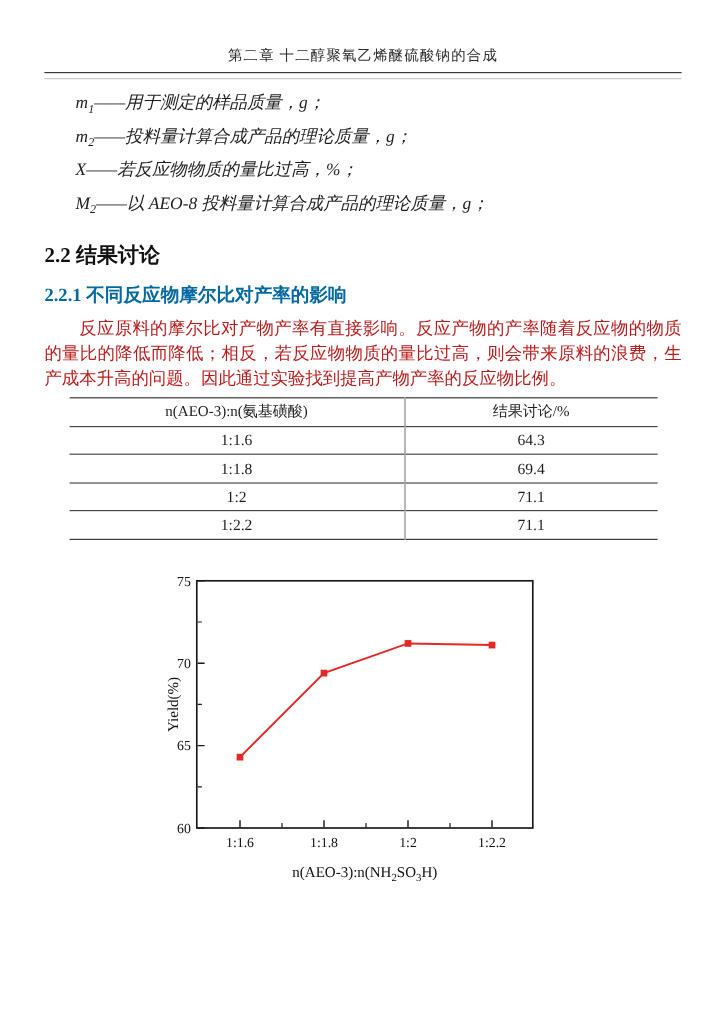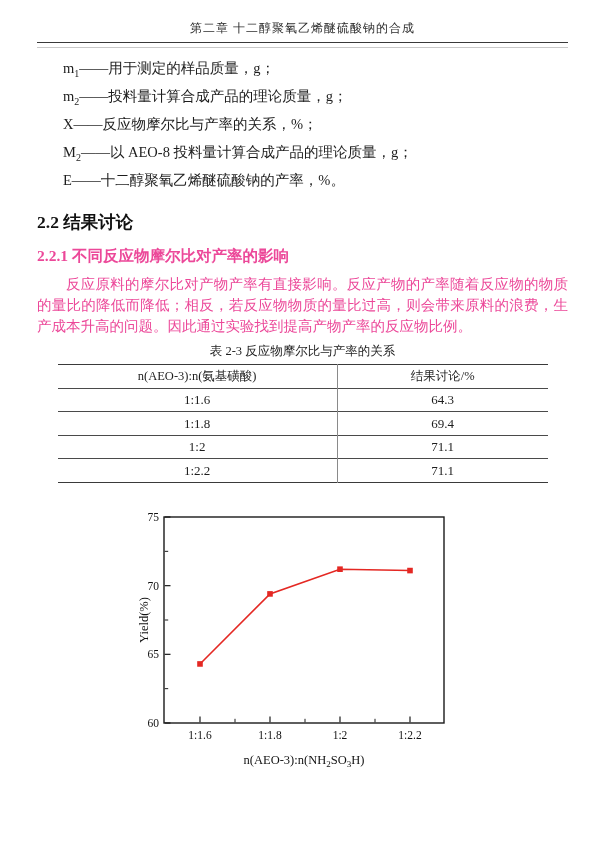--- a/index.html
+++ b/index.html
@@ -4,32 +4,32 @@
 <style>
   html,body{margin:0;padding:0;}
   body{
     width:605px;height:863px;overflow:hidden;background:#ffffff;
     font-family:"Liberation Serif","DejaVu Serif",serif;color:#222;
     position:relative;
   }
   .page{padding:0 37px;box-sizing:border-box;}
   .page-header{
     text-align:center;font-size:12px;color:#2c2c2c;
-    padding-top:20px;letter-spacing:1px;
+    padding-top:38px;letter-spacing:1px;
   }
   .rule-dark{border:none;border-top:1.6px solid #3a3a3a;margin:5px 0 0 0;}
   .rule-light{border:none;border-top:1px solid #c8c8c8;margin:3.5px 0 0 0;}
 
-  .def-list{margin-top:9px;padding-left:26px;font-size:14.5px;line-height:22.3px;color:#1d1d1d;}
+  .def-list{margin-top:9px;padding-left:26px;font-size:14.5px;line-height:22.3px;color:#1d1d1d;font-style:italic;}
   .def-item sub{font-size:10px;}
 
   .h-22{font-size:17.5px;font-weight:bold;margin:13px 0 12px 0;color:#111;}
-  .h-221{font-size:15.5px;font-weight:bold;margin:8px 0 0 0;color:#ec4899;}
+  .h-221{font-size:15.5px;font-weight:bold;margin:8px 0 0 0;color:#0369a1;}
 
-  .para{margin:7px 0 0 0;font-size:14.5px;line-height:21px;text-align:justify;text-indent:2em;color:#ec4899;}
+  .para{margin:7px 0 0 0;font-size:14.5px;line-height:21px;text-align:justify;text-indent:2em;color:#b91c1c;}
   .para.tight{margin-top:0;}
 
   .tbl-caption{margin-top:6px;text-align:center;font-size:12.5px;color:#1d1d1d;}
 
   table.molar{width:490px;margin:4px auto 0 auto;border-collapse:collapse;table-layout:fixed;}
   table.molar tr{height:23.5px;}
   table.molar th,table.molar td{
     font-weight:normal;text-align:center;vertical-align:middle;
     font-size:13px;color:#1d1d1d;padding:0;
   }
@@ -48,31 +48,29 @@
 
 <div class="page">
 
   <div class="page-header">第二章 十二醇聚氧乙烯醚硫酸钠的合成</div>
   <hr class="rule-dark">
   <hr class="rule-light">
 
   <div class="def-list">
     <div class="def-item"><span>m</span><sub>1</sub><span>——用于测定的样品质量，g；</span></div>
     <div class="def-item"><span>m</span><sub>2</sub><span>——投料量计算合成产品的理论质量，g；</span></div>
-    <div class="def-item"><span>X</span><sub></sub><span>——反应物摩尔比与产率的关系，%；</span></div>
+    <div class="def-item"><span>X</span><sub></sub><span>——若反应物物质的量比过高，%；</span></div>
     <div class="def-item"><span>M</span><sub>2</sub><span>——以 AEO-8 投料量计算合成产品的理论质量，g；</span></div>
-    <div class="def-item"><span>E</span><sub></sub><span>——十二醇聚氧乙烯醚硫酸钠的产率，%。</span></div>
   </div>
 
   <div class="h-22">2.2 结果讨论</div>
   <div class="h-221">2.2.1 不同反应物摩尔比对产率的影响</div>
 
   <p class="para">反应原料的摩尔比对产物产率有直接影响。反应产物的产率随着反应物的物质的量比的降低而降低；相反，若反应物物质的量比过高，则会带来原料的浪费，生产成本升高的问题。因此通过实验找到提高产物产率的反应物比例。</p>
 
-  <div class="tbl-caption">表 2-3 反应物摩尔比与产率的关系</div>
 
   <table class="molar">
     <tbody>
         <tr class="head">
       <th class="c1">n(AEO-3):n(氨基磺酸)</th>
       <th>结果讨论/%</th>
     </tr>
     <tr>
       <td class="c1">1:1.6</td>
       <td>64.3</td>

